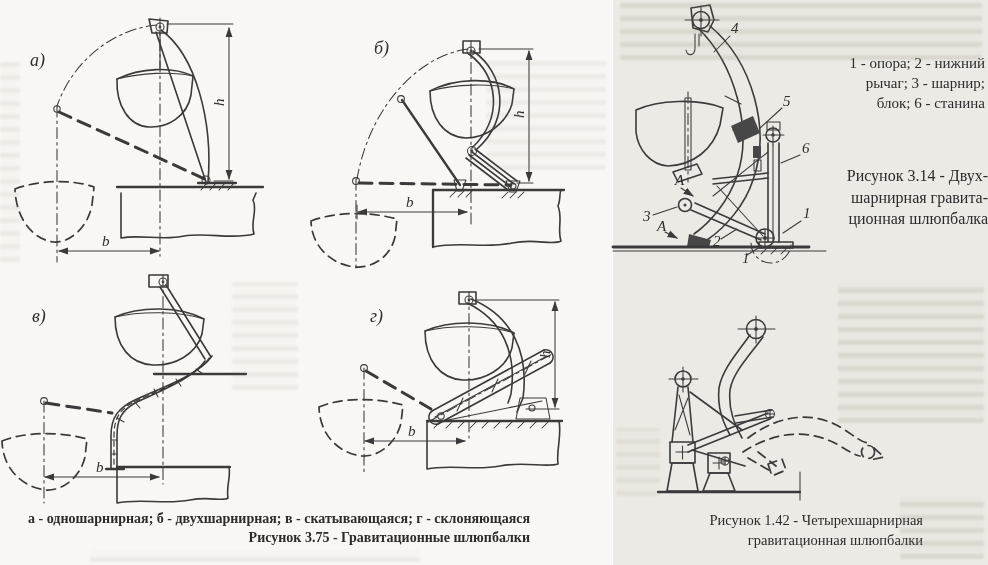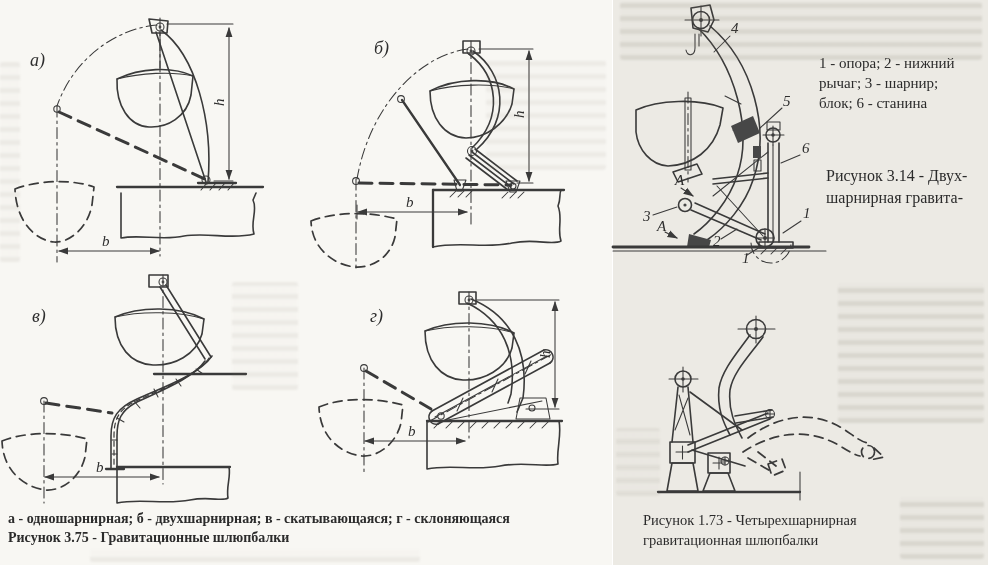--- a/index.html
+++ b/index.html
@@ -13,21 +13,21 @@
   svg .s3{stroke-width:2.8;}
   svg .thin{stroke-width:1.05;}
   svg .dd{stroke-dasharray:11 4 2.5 4;stroke-width:1.05;}
   svg .hd{stroke-width:3;stroke-dasharray:13 8;}
   svg .db{stroke-dasharray:9 6;stroke-width:1.7;}
   svg .dts{stroke-dasharray:5 4;stroke-width:1.2;}
   svg .fill{fill:#474747;stroke:none;}
   svg .lbl{font:italic 18px "Liberation Serif",serif;fill:#2e2e2e;stroke:none;}
   svg .dim{font:italic 15px "Liberation Serif",serif;fill:#2e2e2e;stroke:none;}
   svg .num{font:italic 15px "Liberation Serif",serif;fill:#2e2e2e;stroke:none;}
-  .cap{position:absolute;color:#2b2b2b;text-align:left;}
+  .cap{position:absolute;color:#2b2b2b;text-align:right;}
   .cap313{left:8px;top:509px;width:522px;font-size:14px;line-height:19px;font-weight:bold;}
   .legend314{left:206px;top:53px;width:166px;font-size:15px;line-height:20px;font-weight:500;}
   .cap314{left:213px;top:165px;width:162px;font-size:16px;line-height:21.5px;font-weight:500;}
   .cap315{left:30px;top:511px;width:280px;font-size:14.5px;line-height:19.5px;font-weight:500;}
   .bleed{position:absolute;border-radius:3px;filter:blur(1.3px);opacity:.85;pointer-events:none;
     background:repeating-linear-gradient(0deg,
       rgba(128,120,106,0.20) 0px, rgba(128,120,106,0.20) 5px,
       rgba(128,120,106,0.03) 5px, rgba(128,120,106,0.03) 13px);}
 </style>
 </head>
@@ -309,20 +309,21 @@
 
     <div class="cap legend314">
       <div>1 - опора; 2 - нижний</div>
       <div>рычаг; 3 - шарнир;</div>
       <div>блок; 6 - станина</div>
     </div>
 
     <div class="cap cap314">
       <div>Рисунок 3.14 - Двух-</div>
       <div>шарнирная гравита-</div>
+      <div>ционная шлюпбалка</div>
     </div>
 
     <svg style="left:17px;top:280px" width="270" height="225" viewBox="0 0 270 225">
 
       <g>
         <circle class="s" cx="126" cy="49" r="9.5"></circle>
           <circle class="fill" cx="126" cy="49" r="2"></circle>
         <path class="s thin" d="M108,49 H145 M126,36 V63"></path>
         <path class="s" d="M133,57 C120,75 103,92 100,110 C98,130 105,145 112,158"></path>
         <path class="s" d="M120,55 C107,73 92,90 89,108 C87,128 93,142 100,155"></path>
@@ -365,21 +366,21 @@
         <polygon class="s db" points="138,184 152,179 156,190 142,196"></polygon>
       </g>
 
       <g>
         <path class="s s2" d="M28,212 H170"></path>
         <path class="s thin" d="M170,192 V220"></path>
       </g>
     </svg>
 
     <div class="cap cap315">
-      <div>Рисунок 1.73 - Четырехшарнирная</div>
+      <div>Рисунок 1.42 - Четырехшарнирная</div>
       <div>гравитационная шлюпбалки</div>
     </div>
   </div>
 
   <div class="bleed" style="left:620px;top:2px;width:362px;height:58px"></div>
   <div class="bleed" style="left:838px;top:283px;width:146px;height:140px"></div>
   <div class="bleed" style="left:900px;top:497px;width:84px;height:62px"></div>
   <div class="bleed" style="left:616px;top:428px;width:44px;height:68px;opacity:.55"></div>
   <div class="bleed" style="left:0;top:62px;width:20px;height:200px;opacity:.5"></div>
   <div class="bleed" style="left:232px;top:282px;width:66px;height:108px;opacity:.5"></div>

